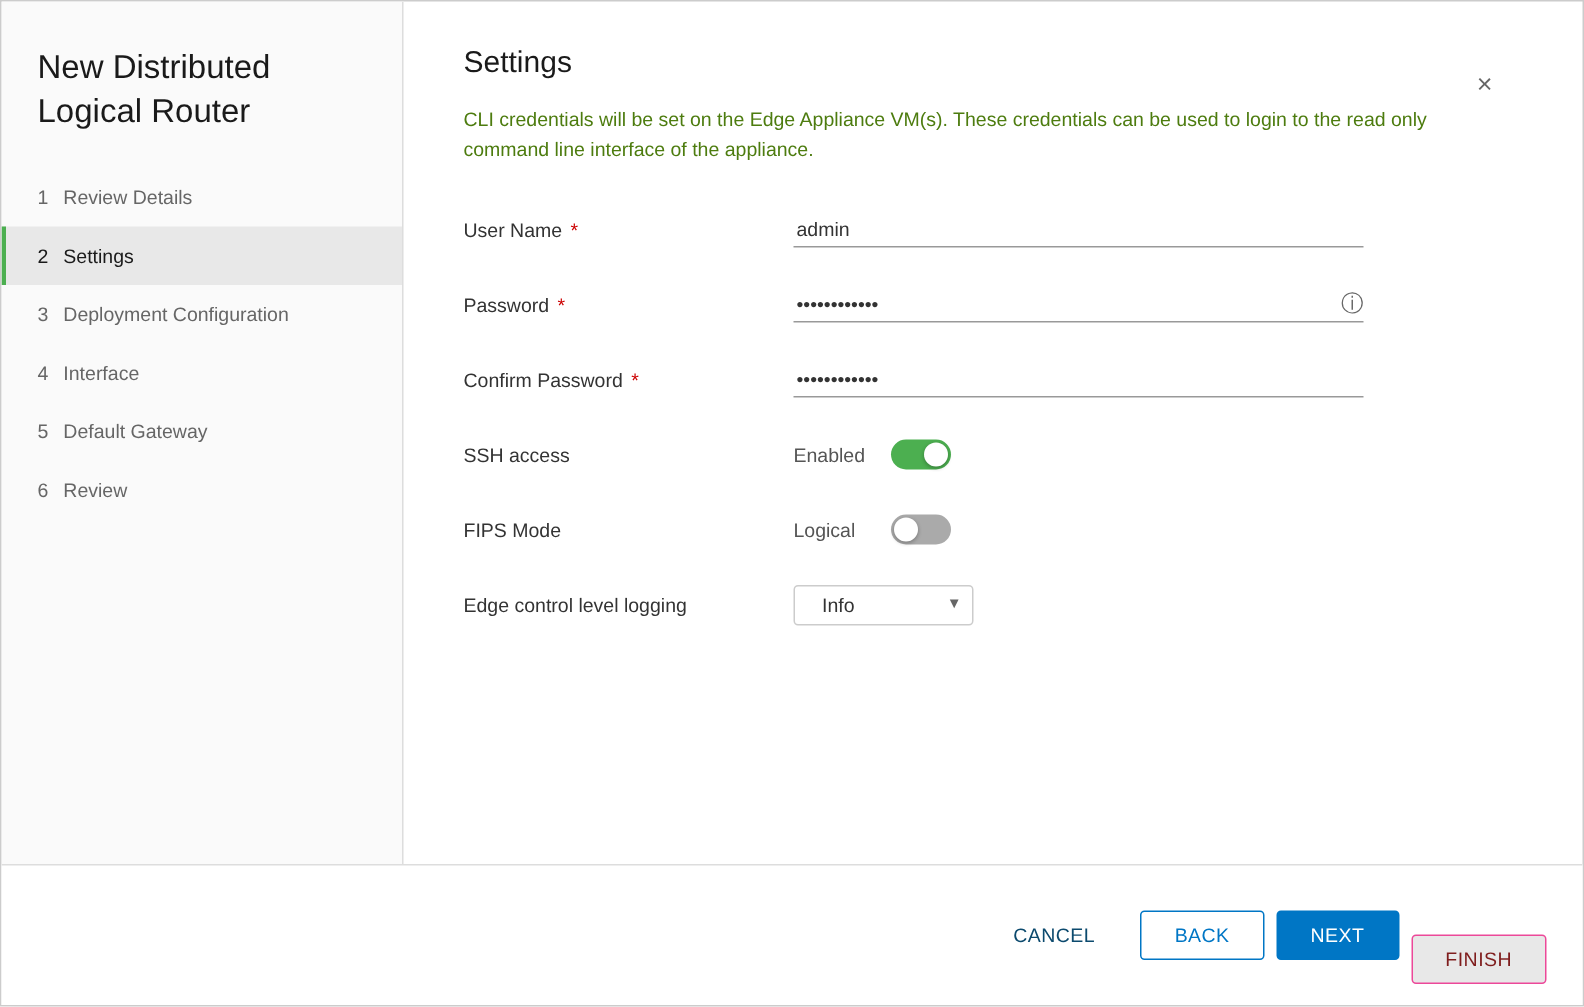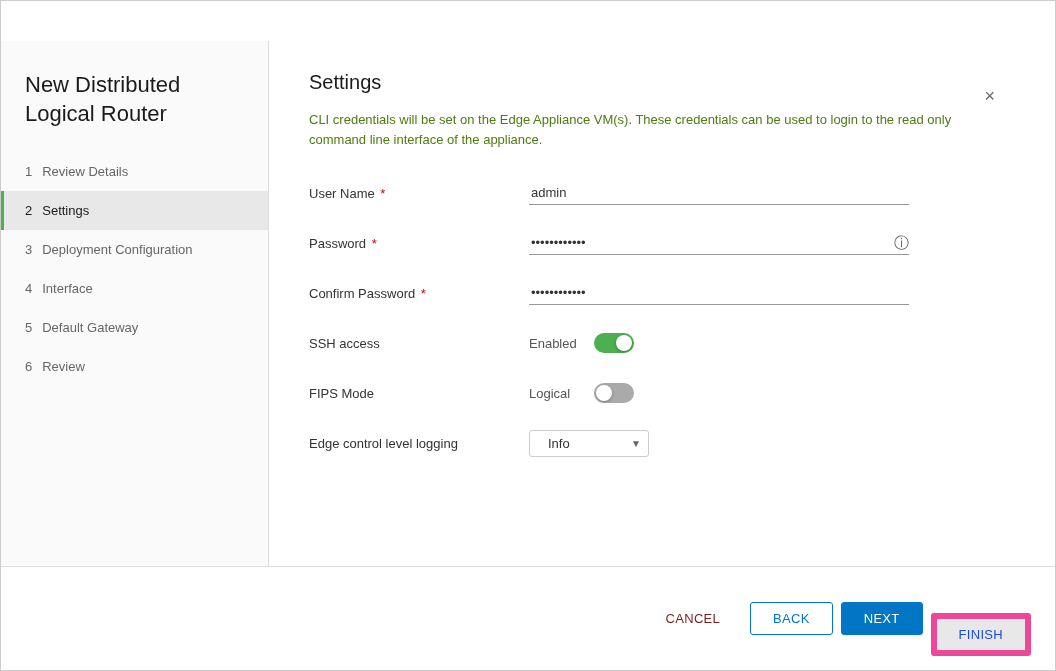--- a/index.html
+++ b/index.html
@@ -19,21 +19,20 @@
       background: #fff;
       border: 1px solid #ccc;
       display: flex;
       flex-direction: column;
       box-shadow: 0 4px 20px rgba(0,0,0,0.2);
     }
     .dialog-body {
       display: flex;
       flex: 1;
       overflow: hidden;
-      margin-top: 40px;
     }
     
     .sidebar {
       width: 268px;
       min-width: 268px;
       background: #fafafa;
       border-right: 1px solid #ddd;
       padding: 20px 0;
       display: flex;
       flex-direction: column;
@@ -239,39 +238,39 @@
       padding: 8px 22px;
       font-size: 13px;
       border-radius: 3px;
       cursor: pointer;
       font-weight: 500;
       letter-spacing: 0.3px;
     }
     .btn-cancel {
       background: transparent;
       border: none;
-      color: #7f1d1d;
+      color: #0c4a6e;
       text-transform: uppercase;
     }
     .btn-back {
       background: #fff;
       border: 1px solid #0076c5;
       color: #0076c5;
       text-transform: uppercase;
     }
     .btn-next {
       background: #0076c5;
       border: 1px solid #0076c5;
       color: #fff;
       text-transform: uppercase;
     }
     .btn-finish {
       background: #e8e8e8;
-      border: 6px solid #ec4899;
-      color: #1d4ed8;
+      border: 1px solid #ec4899;
+      color: #7f1d1d;
       text-transform: uppercase;
       cursor: not-allowed;
       margin-top: 32px;
     }
     .header-area {
       position: relative;
       display: flex;
       justify-content: space-between;
       align-items: flex-start;
     }

